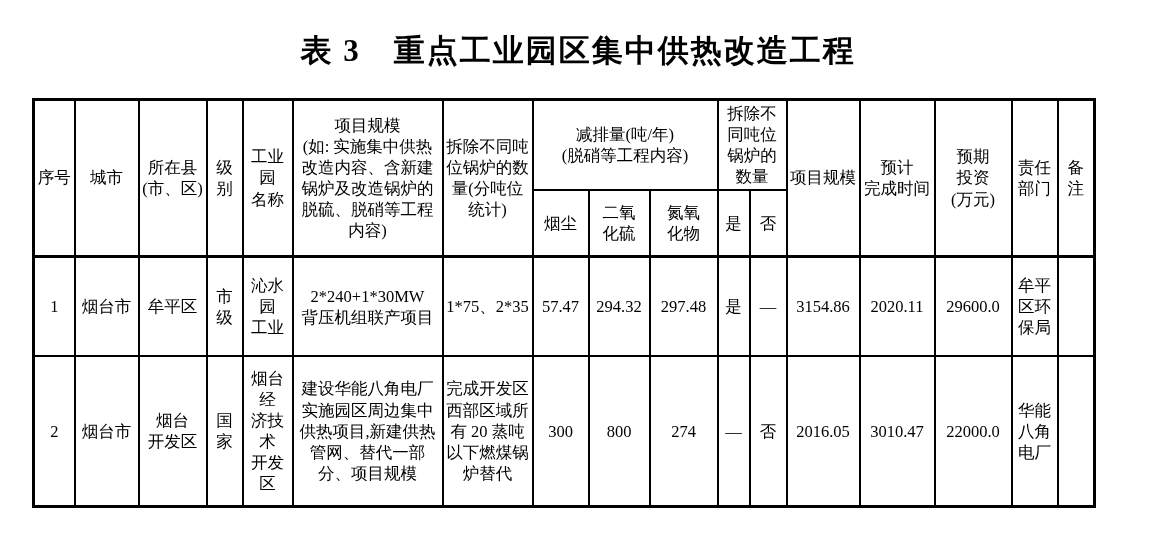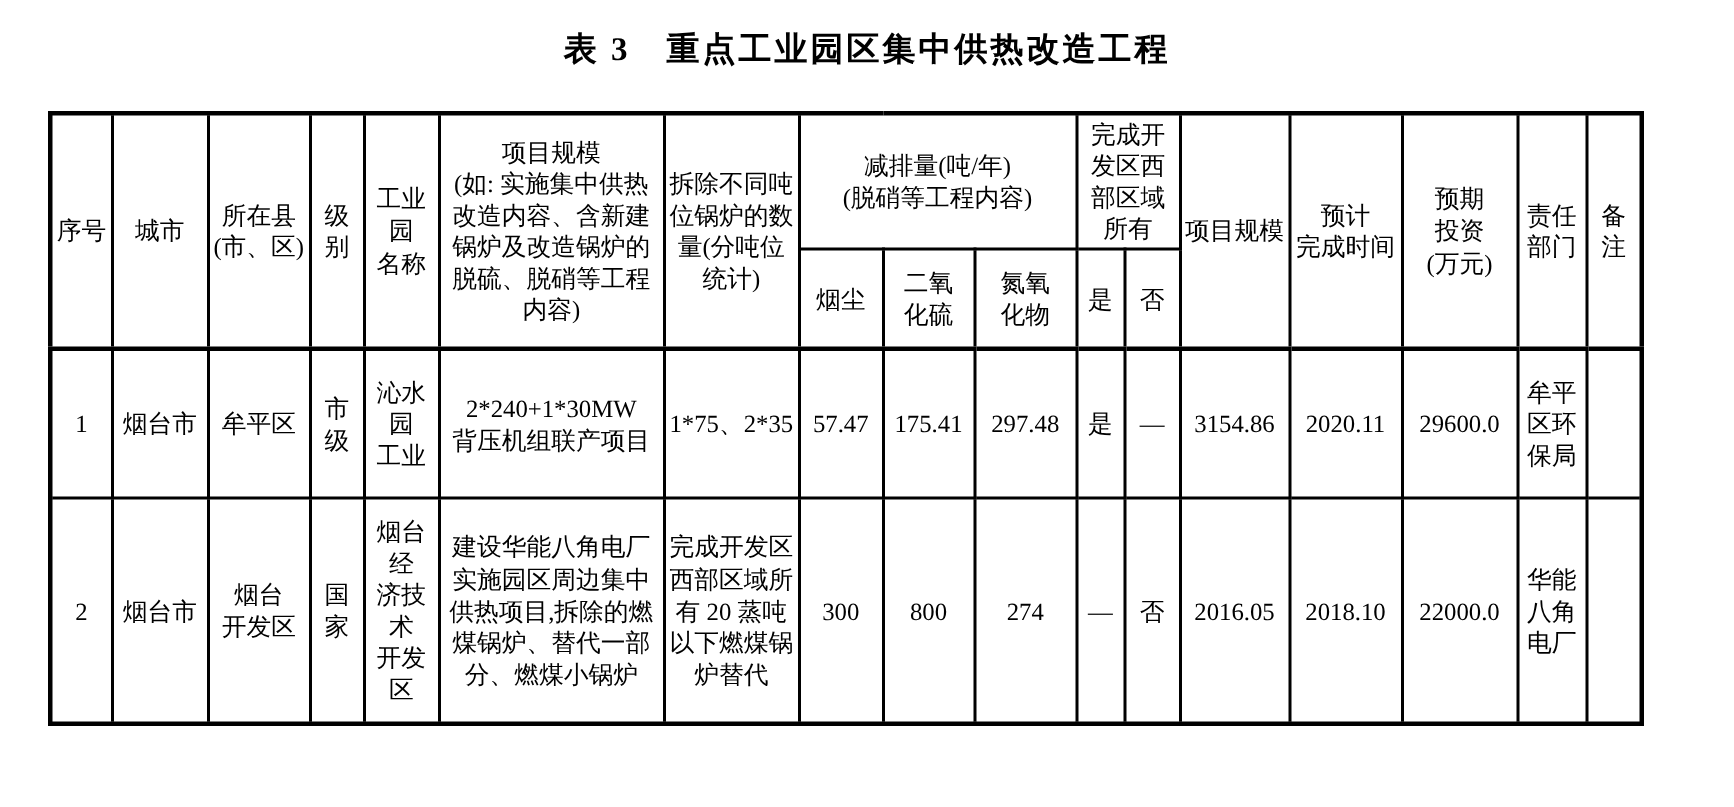--- a/index.html
+++ b/index.html
@@ -10,24 +10,24 @@
     color: #000000;
   }
   .page {
     width: 1156px;
     height: 538px;
     background: #ffffff;
     overflow: hidden;
   }
   .doc-title {
     text-align: center;
-    font-size: 22px;
+    font-size: 31px;
     font-weight: bold;
     letter-spacing: 2px;
-    padding-top: 18px;
+    padding-top: 30px;
     padding-bottom: 26px;
     white-space: pre-line;
   }
   table.main {
     border-collapse: collapse;
     table-layout: fixed;
     margin-left: 32px;
     border: 3px solid #000000;
   }
   table.main th, table.main td {
@@ -83,21 +83,21 @@
         <th rowspan="2" class="tight">所在县
 (市、区)</th>
         <th rowspan="2" class="tight">级别</th>
         <th rowspan="2" class="tight">工业园
 名称</th>
         <th rowspan="2">项目规模
 (如: 实施集中供热改造内容、含新建锅炉及改造锅炉的脱硫、脱硝等工程内容)</th>
         <th rowspan="2">拆除不同吨位锅炉的数量(分吨位统计)</th>
         <th colspan="3">减排量(吨/年)
 (脱硝等工程内容)</th>
-        <th colspan="2" class="tight">完成开发区西部区域所有</th>
+        <th colspan="2" class="tight">拆除不同吨位锅炉的数量</th>
         <th rowspan="2" class="tight">项目规模</th>
         <th rowspan="2">预计
 完成时间</th>
         <th rowspan="2">预期
 投资
 (万元)</th>
         <th rowspan="2">责任
 部门</th>
         <th rowspan="2" class="tight">备注</th>
       </tr>
@@ -116,50 +116,50 @@
         <td>1</td>
         <td>烟台市</td>
         <td>牟平区</td>
         <td class="tight">市级</td>
         <td class="tight">沁水园
 工业</td>
         <td class="al">2*240+1*30MW
 背压机组联产项目</td>
         <td class="al tight">1*75、2*35</td>
         <td>57.47</td>
-        <td>175.41</td>
+        <td>294.32</td>
         <td>297.48</td>
         <td>是</td>
         <td>—</td>
         <td>3154.86</td>
         <td>2020.11</td>
         <td>29600.0</td>
         <td>牟平
 区环
 保局</td>
         <td></td>
       </tr>
       <tr class="row-2">
         <td>2</td>
         <td>烟台市</td>
         <td>烟台
 开发区</td>
         <td class="tight">国家</td>
         <td class="tight">烟台经
 济技术
 开发区</td>
-        <td class="al">建设华能八角电厂实施园区周边集中供热项目,拆除的燃煤锅炉、替代一部分、燃煤小锅炉</td>
+        <td class="al">建设华能八角电厂实施园区周边集中供热项目,新建供热管网、替代一部分、项目规模</td>
         <td class="tight">完成开发区西部区域所有 20 蒸吨以下燃煤锅炉替代</td>
         <td>300</td>
         <td>800</td>
         <td>274</td>
         <td>—</td>
         <td>否</td>
         <td>2016.05</td>
-        <td>2018.10</td>
+        <td>3010.47</td>
         <td>22000.0</td>
         <td>华能
 八角
 电厂</td>
         <td></td>
       </tr>
     </tbody>
   </table>
 </div>
 

